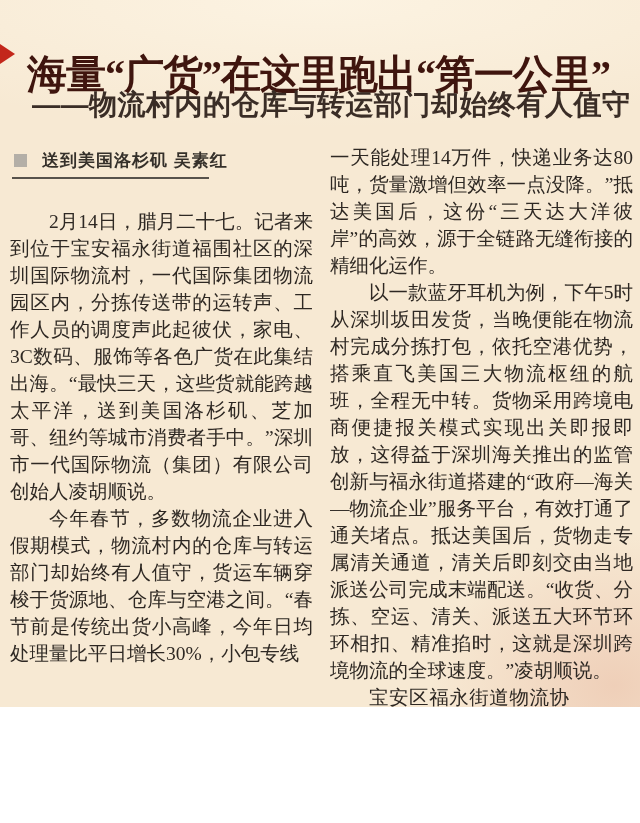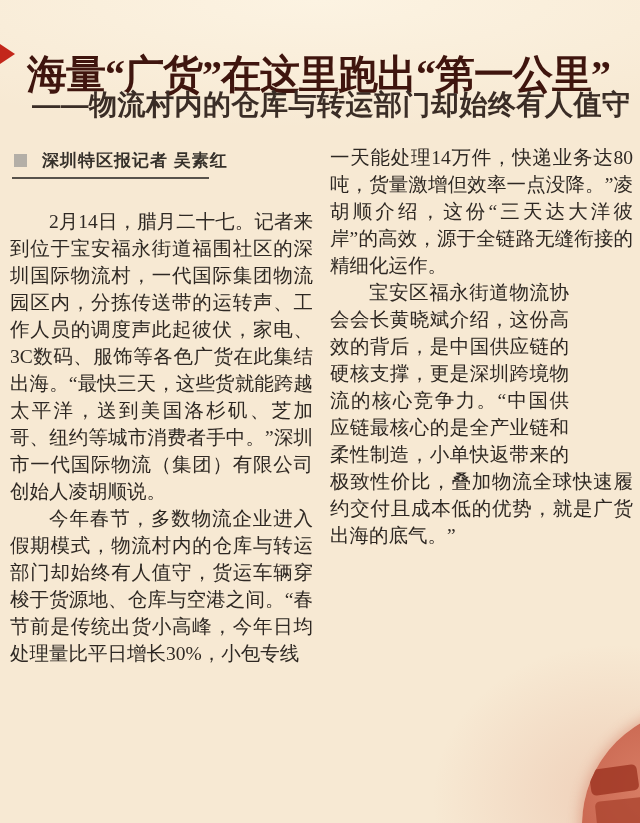--- a/index.html
+++ b/index.html
@@ -3,21 +3,21 @@
 <meta charset="utf-8">
 <style>
   html, body { margin: 0; padding: 0; }
   body {
     width: 640px; height: 823px;
     font-family: "Liberation Serif", "DejaVu Serif", serif;
     overflow: hidden;
   }
   .page {
     position: relative;
-    width: 640px; height: 823px;
+    width: 640px; height: 707px;
     overflow: hidden;
     background:
       radial-gradient(260px 220px at 96% 97%, rgba(210,115,90,0.22), rgba(210,115,90,0) 70%),
       radial-gradient(700px 160px at 50% 0%, #fcf3e2, rgba(252,243,226,0) 80%),
       #f7e9d3;
   }
 
   
   .headline-arrow {
     position: absolute; left: 0; top: 44px;
@@ -100,31 +100,32 @@
 <div class="page">
 
   <div class="headline-arrow"></div>
 
   <h1 class="title">海量“广货”在这里跑出“第一公里”</h1>
 
   <div class="subtitle">——物流村内的仓库与转运部门却始终有人值守</div>
 
   <div class="byline">
     <span class="byline-square"></span>
-    <span class="byline-text">深圳特区报记者 吴素红</span>
+    <span class="byline-text">送到美国洛杉矶 吴素红</span>
   </div>
   <div class="byline-rule"></div>
 
   <div class="col col-left">
     <p class="para">2月14日，腊月二十七。记者来到位于宝安福永街道福围社区的深圳国际物流村，一代国际集团物流园区内，分拣传送带的运转声、工作人员的调度声此起彼伏，家电、3C数码、服饰等各色广货在此集结出海。“最快三天，这些货就能跨越太平洋，送到美国洛杉矶、芝加哥、纽约等城市消费者手中。”深圳市一代国际物流（集团）有限公司创始人凌胡顺说。</p>
     <p class="para">今年春节，多数物流企业进入假期模式，物流村内的仓库与转运部门却始终有人值守，货运车辆穿梭于货源地、仓库与空港之间。“春节前是传统出货小高峰，今年日均处理量比平日增长30%，小包专线</p>
   </div>
 
   <div class="col col-right">
-    <p class="para no-indent">一天能处理14万件，快递业务达80吨，货量激增但效率一点没降。”凌胡顺介绍，这份“三天达大洋彼岸”的高效，源于全链路无缝衔接的精细化运作。</p>
+    <p class="para no-indent">一天能处理14万件，快递业务达80吨，货量激增但效率一点没降。”抵达美国后，这份“三天达大洋彼岸”的高效，源于全链路无缝衔接的精细化运作。</p>
+    <p class="para">以一款蓝牙耳机为例，下午5时从深圳坂田发货，当晚便能在物流村完成分拣打包，依托空港优势，搭乘直飞美国三大物流枢纽的航班，全程无中转。货物采用跨境电商便捷报关模式实现出关即报即放，这得益于深圳海关推出的监管创新与福永街道搭建的“政府—海关—物流企业”服务平台，有效打通了通关堵点。抵达美国后，货物走专属清关通道，清关后即刻交由当地派送公司完成末端配送。“收货、分拣、空运、清关、派送五大环节环环相扣、精准掐时，这就是深圳跨境物流的全球速度。”凌胡顺说。</p>
     <p class="para"><span class="ball-spacer"></span><span>宝安区福永街道物流协会会长黄晓斌介绍，这份高效的背后，是中国供应链的硬核支撑，更是深圳跨境物流的核心竞争力。“中国供应链最核心的是全产业链和柔性制造，小单快返带来的极致性价比，叠加物流全球快速履约交付且成本低的优势，就是广货出海的底气。”</span></p>
   </div>
 
   <div class="lantern">
     <div class="patch1"></div>
     <div class="patch2"></div>
 
   </div>
 
 </div>

